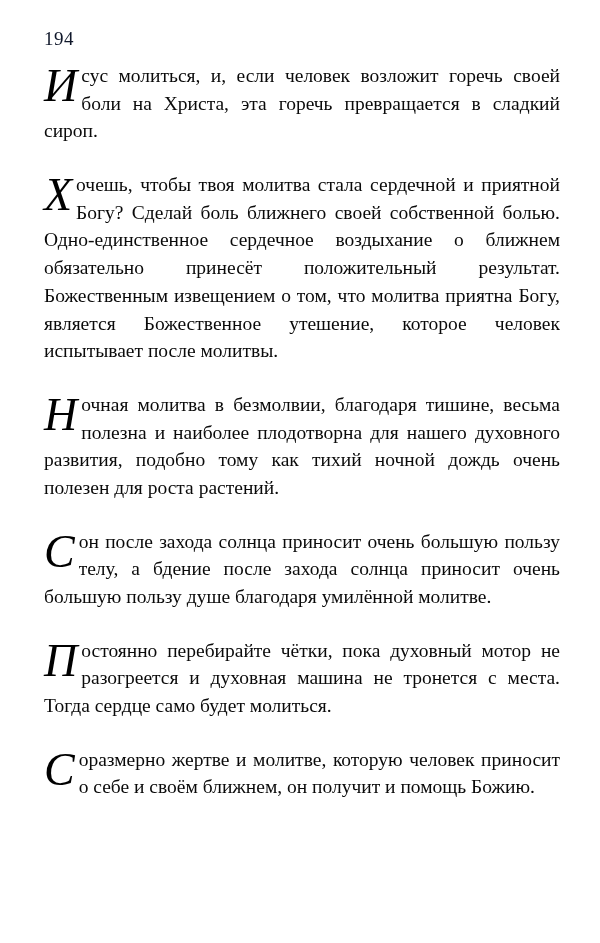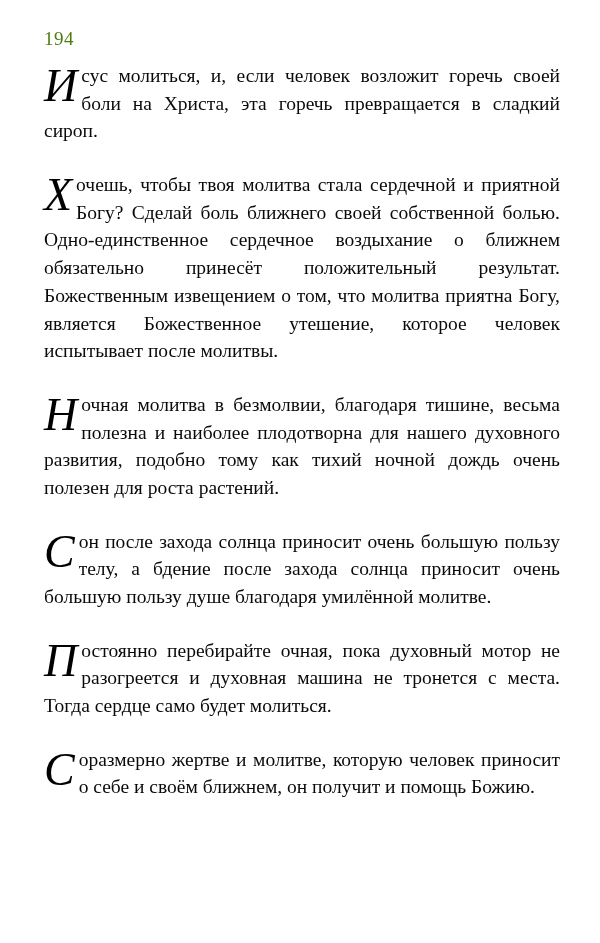--- a/index.html
+++ b/index.html
@@ -15,21 +15,21 @@
     font-family: "Liberation Serif", "DejaVu Serif", serif;
     color: #000000;
     overflow: hidden;
   }
   .page-number {
     position: absolute;
     left: 44px;
     top: 28px;
     font-size: 19px;
     letter-spacing: 0.5px;
-    color: #4d7c0f;
+    color: #0f172a;
   }
   .body-area {
     position: absolute;
     left: 44px;
     top: 62px;
     width: 516px;
   }
   .para {
     position: relative;
     margin: 0 0 26px 0;
@@ -86,21 +86,21 @@
         <span class="ptext">очная молитва в безмолвии, благодаря тишине, весьма полезна и наиболее плодотворна для нашего духовного развития, подобно тому как тихий ночной дождь очень полезен для роста растений.</span>
     </p>
 
     <p class="para">
       <span class="dropcap">С</span>
         <span class="ptext">он после захода солнца приносит очень большую пользу телу, а бдение после захода солнца приносит очень большую пользу душе благодаря умилённой молитве.</span>
     </p>
 
     <p class="para">
       <span class="dropcap">П</span>
-        <span class="ptext">остоянно перебирайте очная, пока духовный мотор не разогреется и духовная машина не тронется с места. Тогда сердце само будет молиться.</span>
+        <span class="ptext">остоянно перебирайте чётки, пока духовный мотор не разогреется и духовная машина не тронется с места. Тогда сердце само будет молиться.</span>
     </p>
 
     <p class="para">
       <span class="dropcap">С</span>
         <span class="ptext">оразмерно жертве и молитве, которую человек приносит о себе и своём ближнем, он получит и помощь Божию.</span>
     </p>
 
   </div>
 </div>
 

